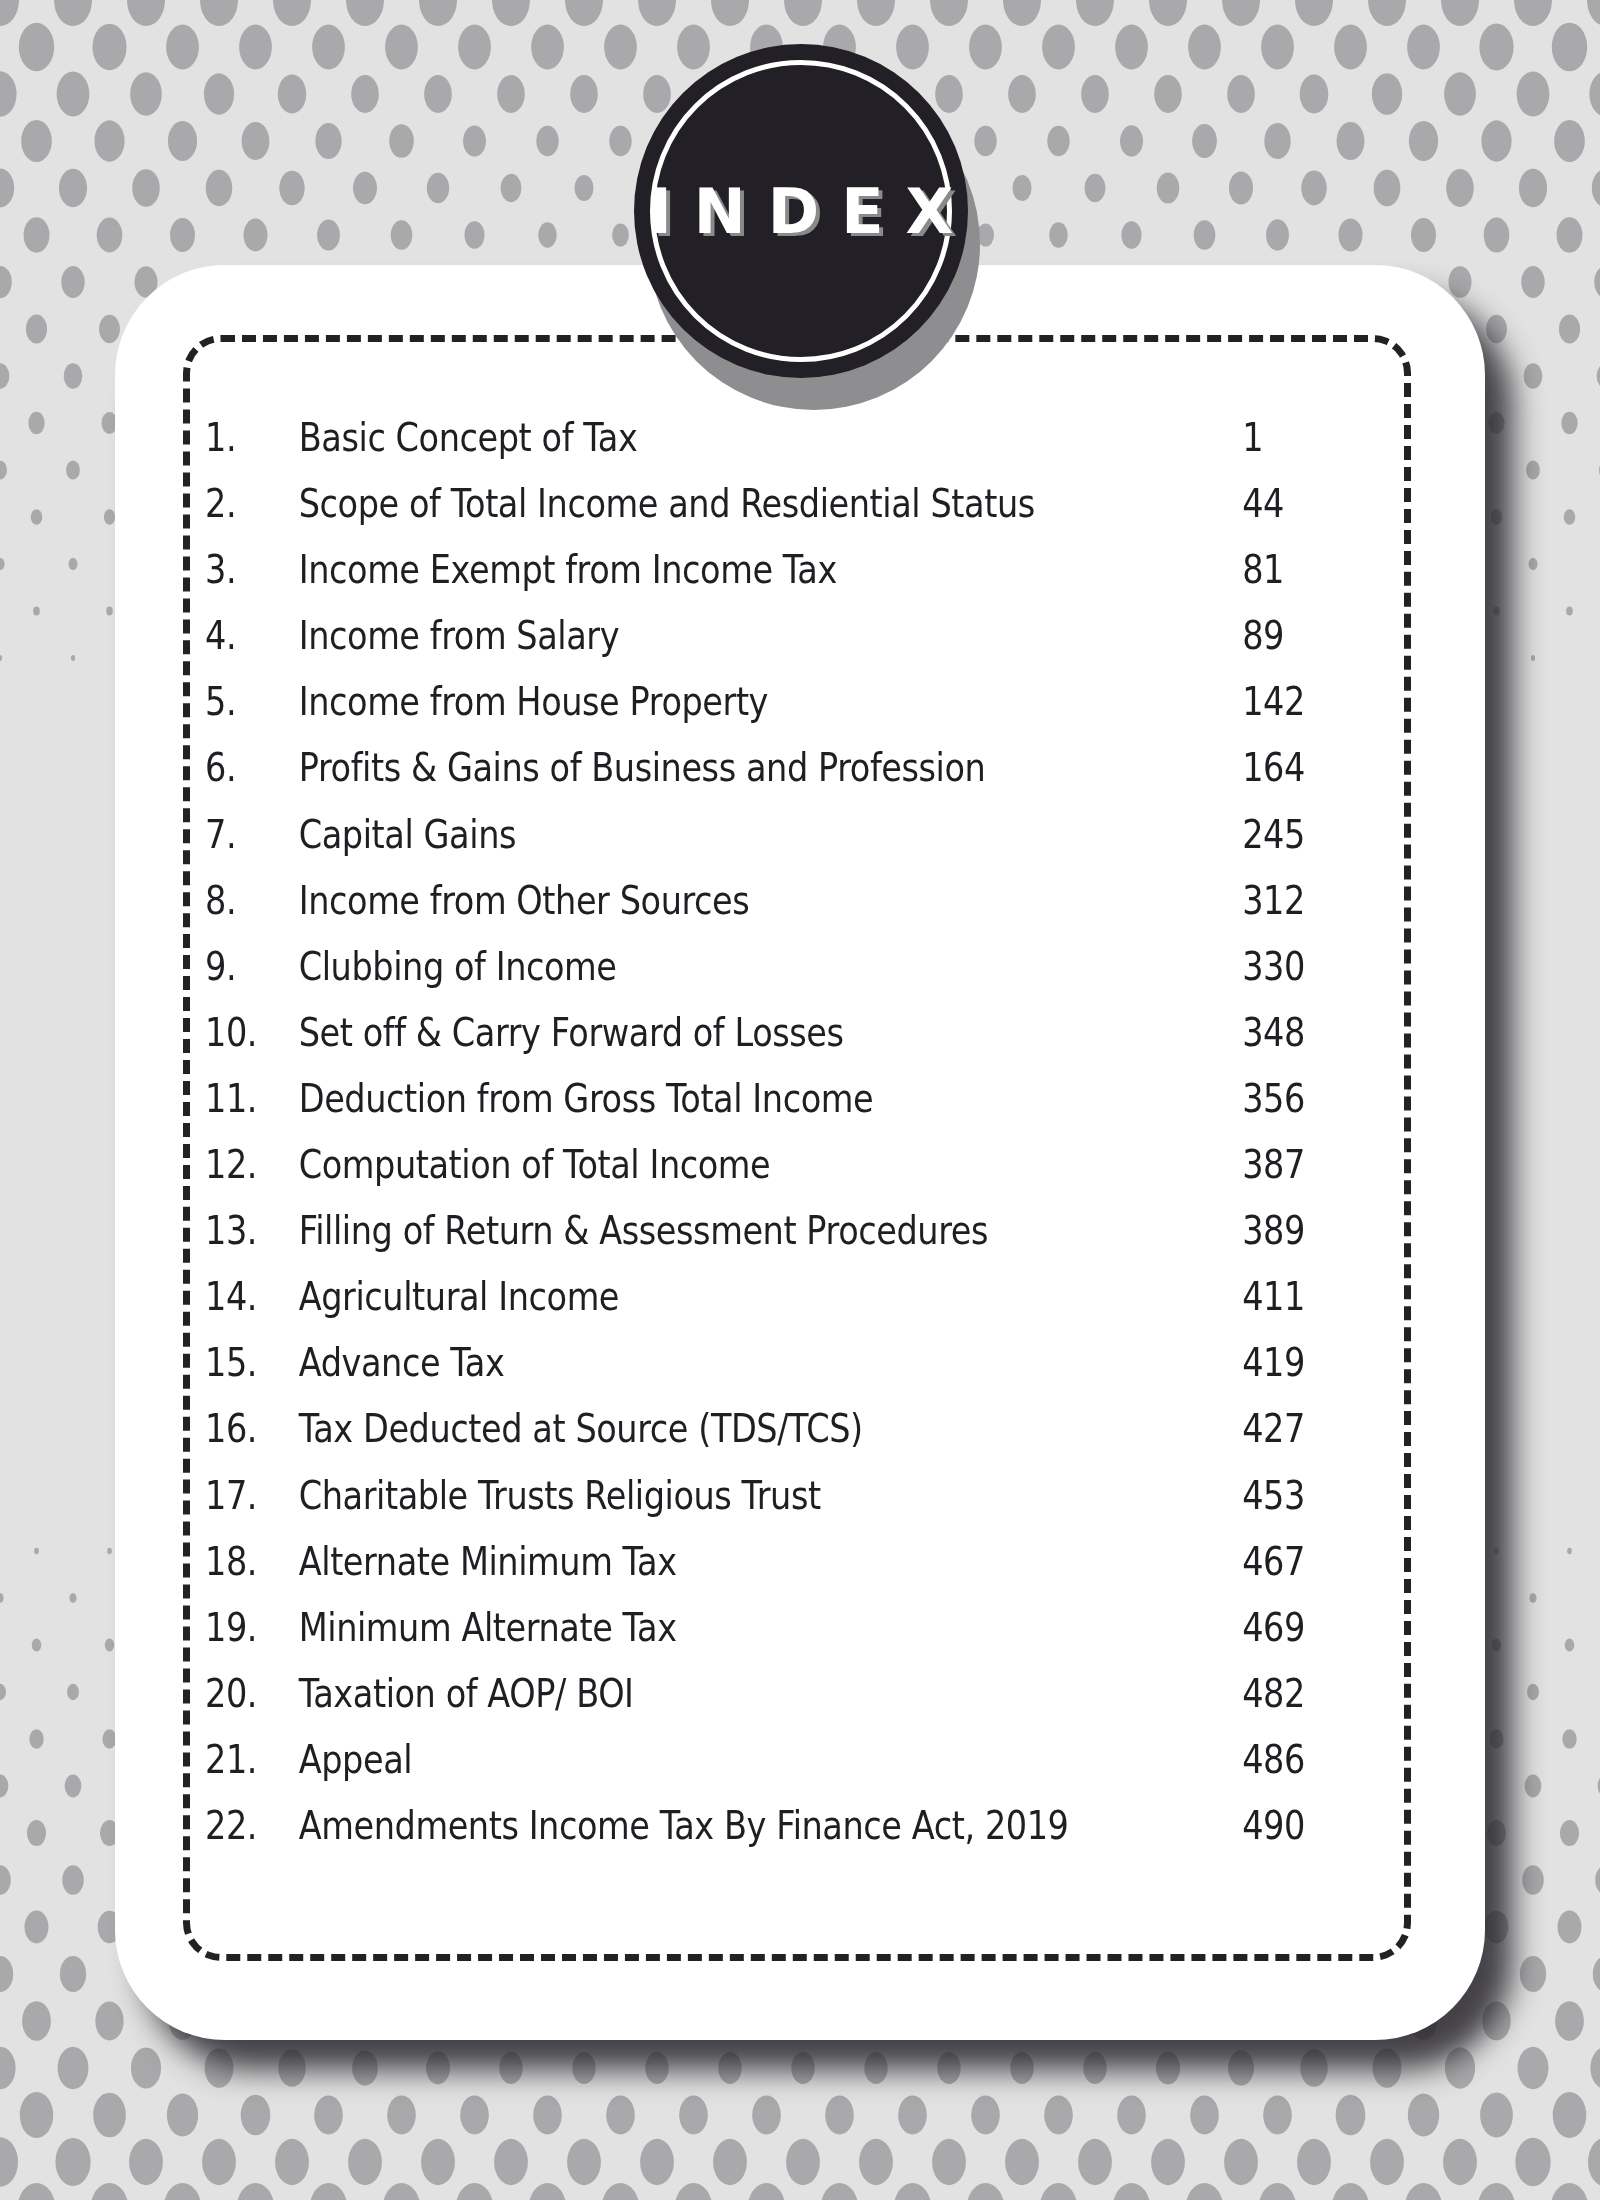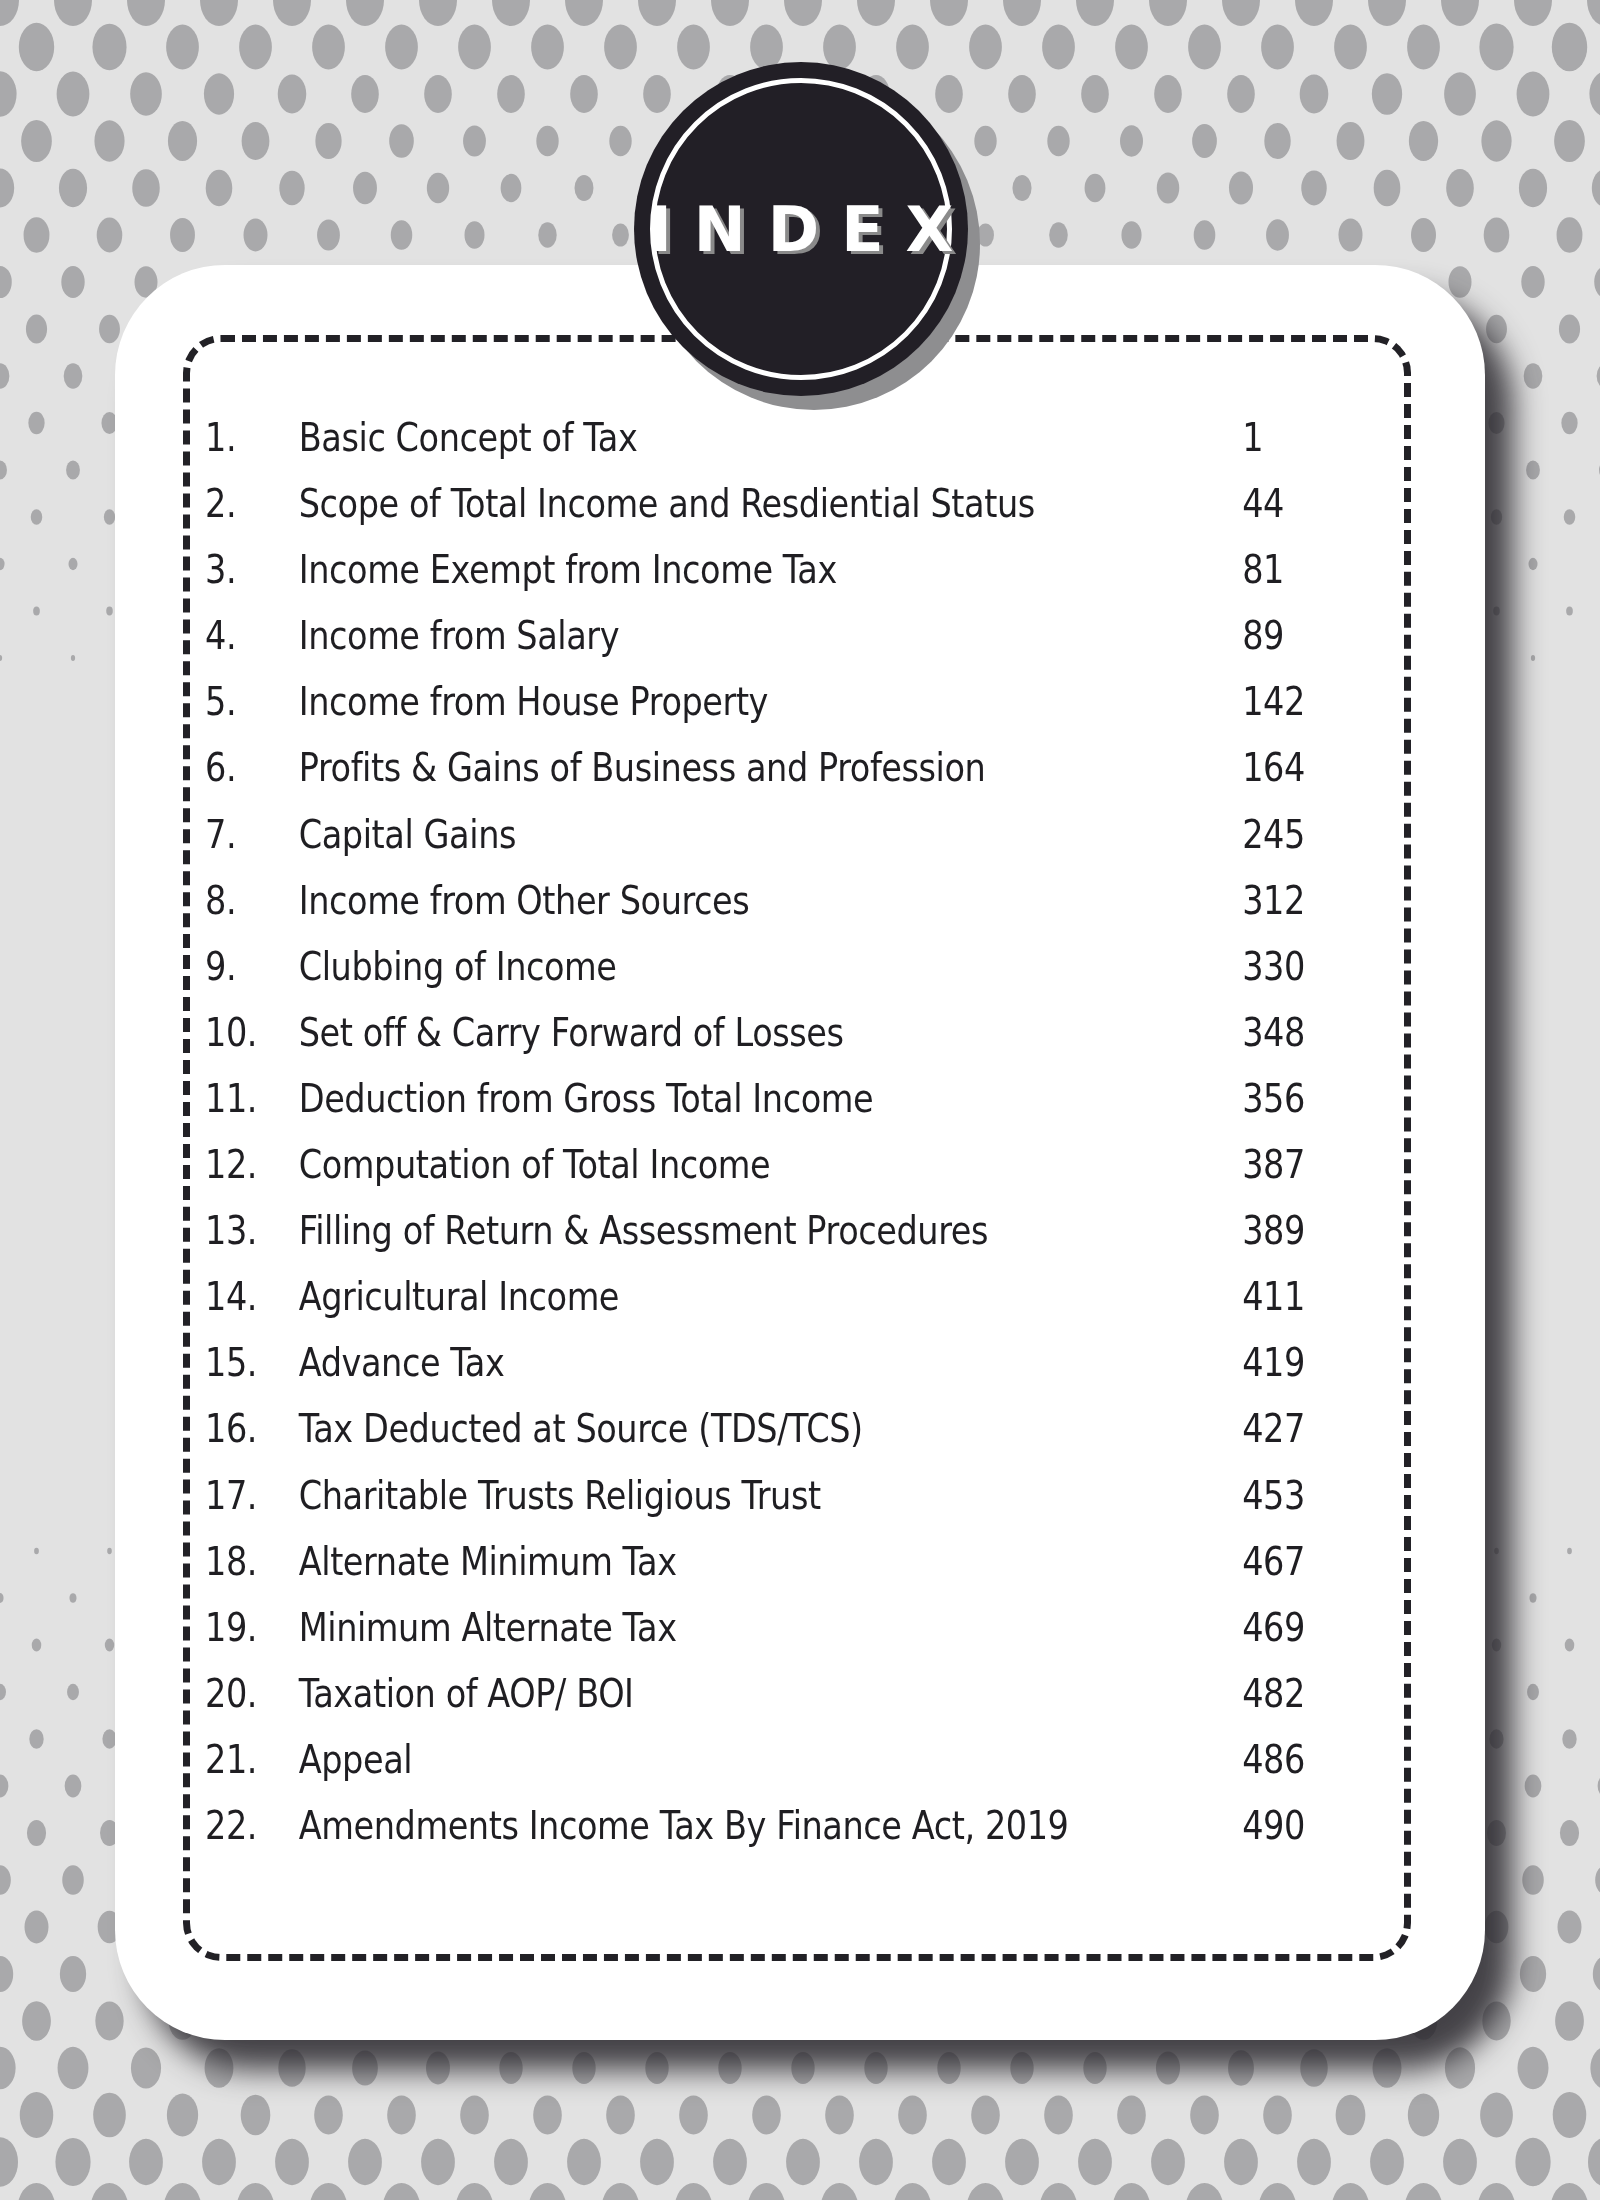--- a/index.html
+++ b/index.html
@@ -17,21 +17,21 @@
   }
   .dashed {
     position: absolute; left: 68px; top: 70px; width: 1228px; height: 1626px;
     border: 7px dashed #222126; border-radius: 38px; box-sizing: border-box;
   }
   .badge-shadow {
     position: absolute; left: 648px; top: 78px; width: 332px; height: 332px;
     border-radius: 50%; background: #8e8e90; z-index: 2;
   }
   .badge {
-    position: absolute; left: 634px; top: 62px; width: 334px; height: 334px;
+    position: absolute; left: 634px; top: 44px; width: 334px; height: 334px;
     border-radius: 50%; background: #221f26; z-index: 3;
     display: flex; align-items: center; justify-content: center;
   }
   .badge-ring {
     position: absolute; left: 16px; top: 16px; right: 16px; bottom: 16px;
     border: 5px solid #ffffff; border-radius: 50%;
   }
   .badge-title {
     position: relative; color: #ffffff; font-weight: bold;
     font-size: 62px; letter-spacing: 22px; margin-left: 22px;

